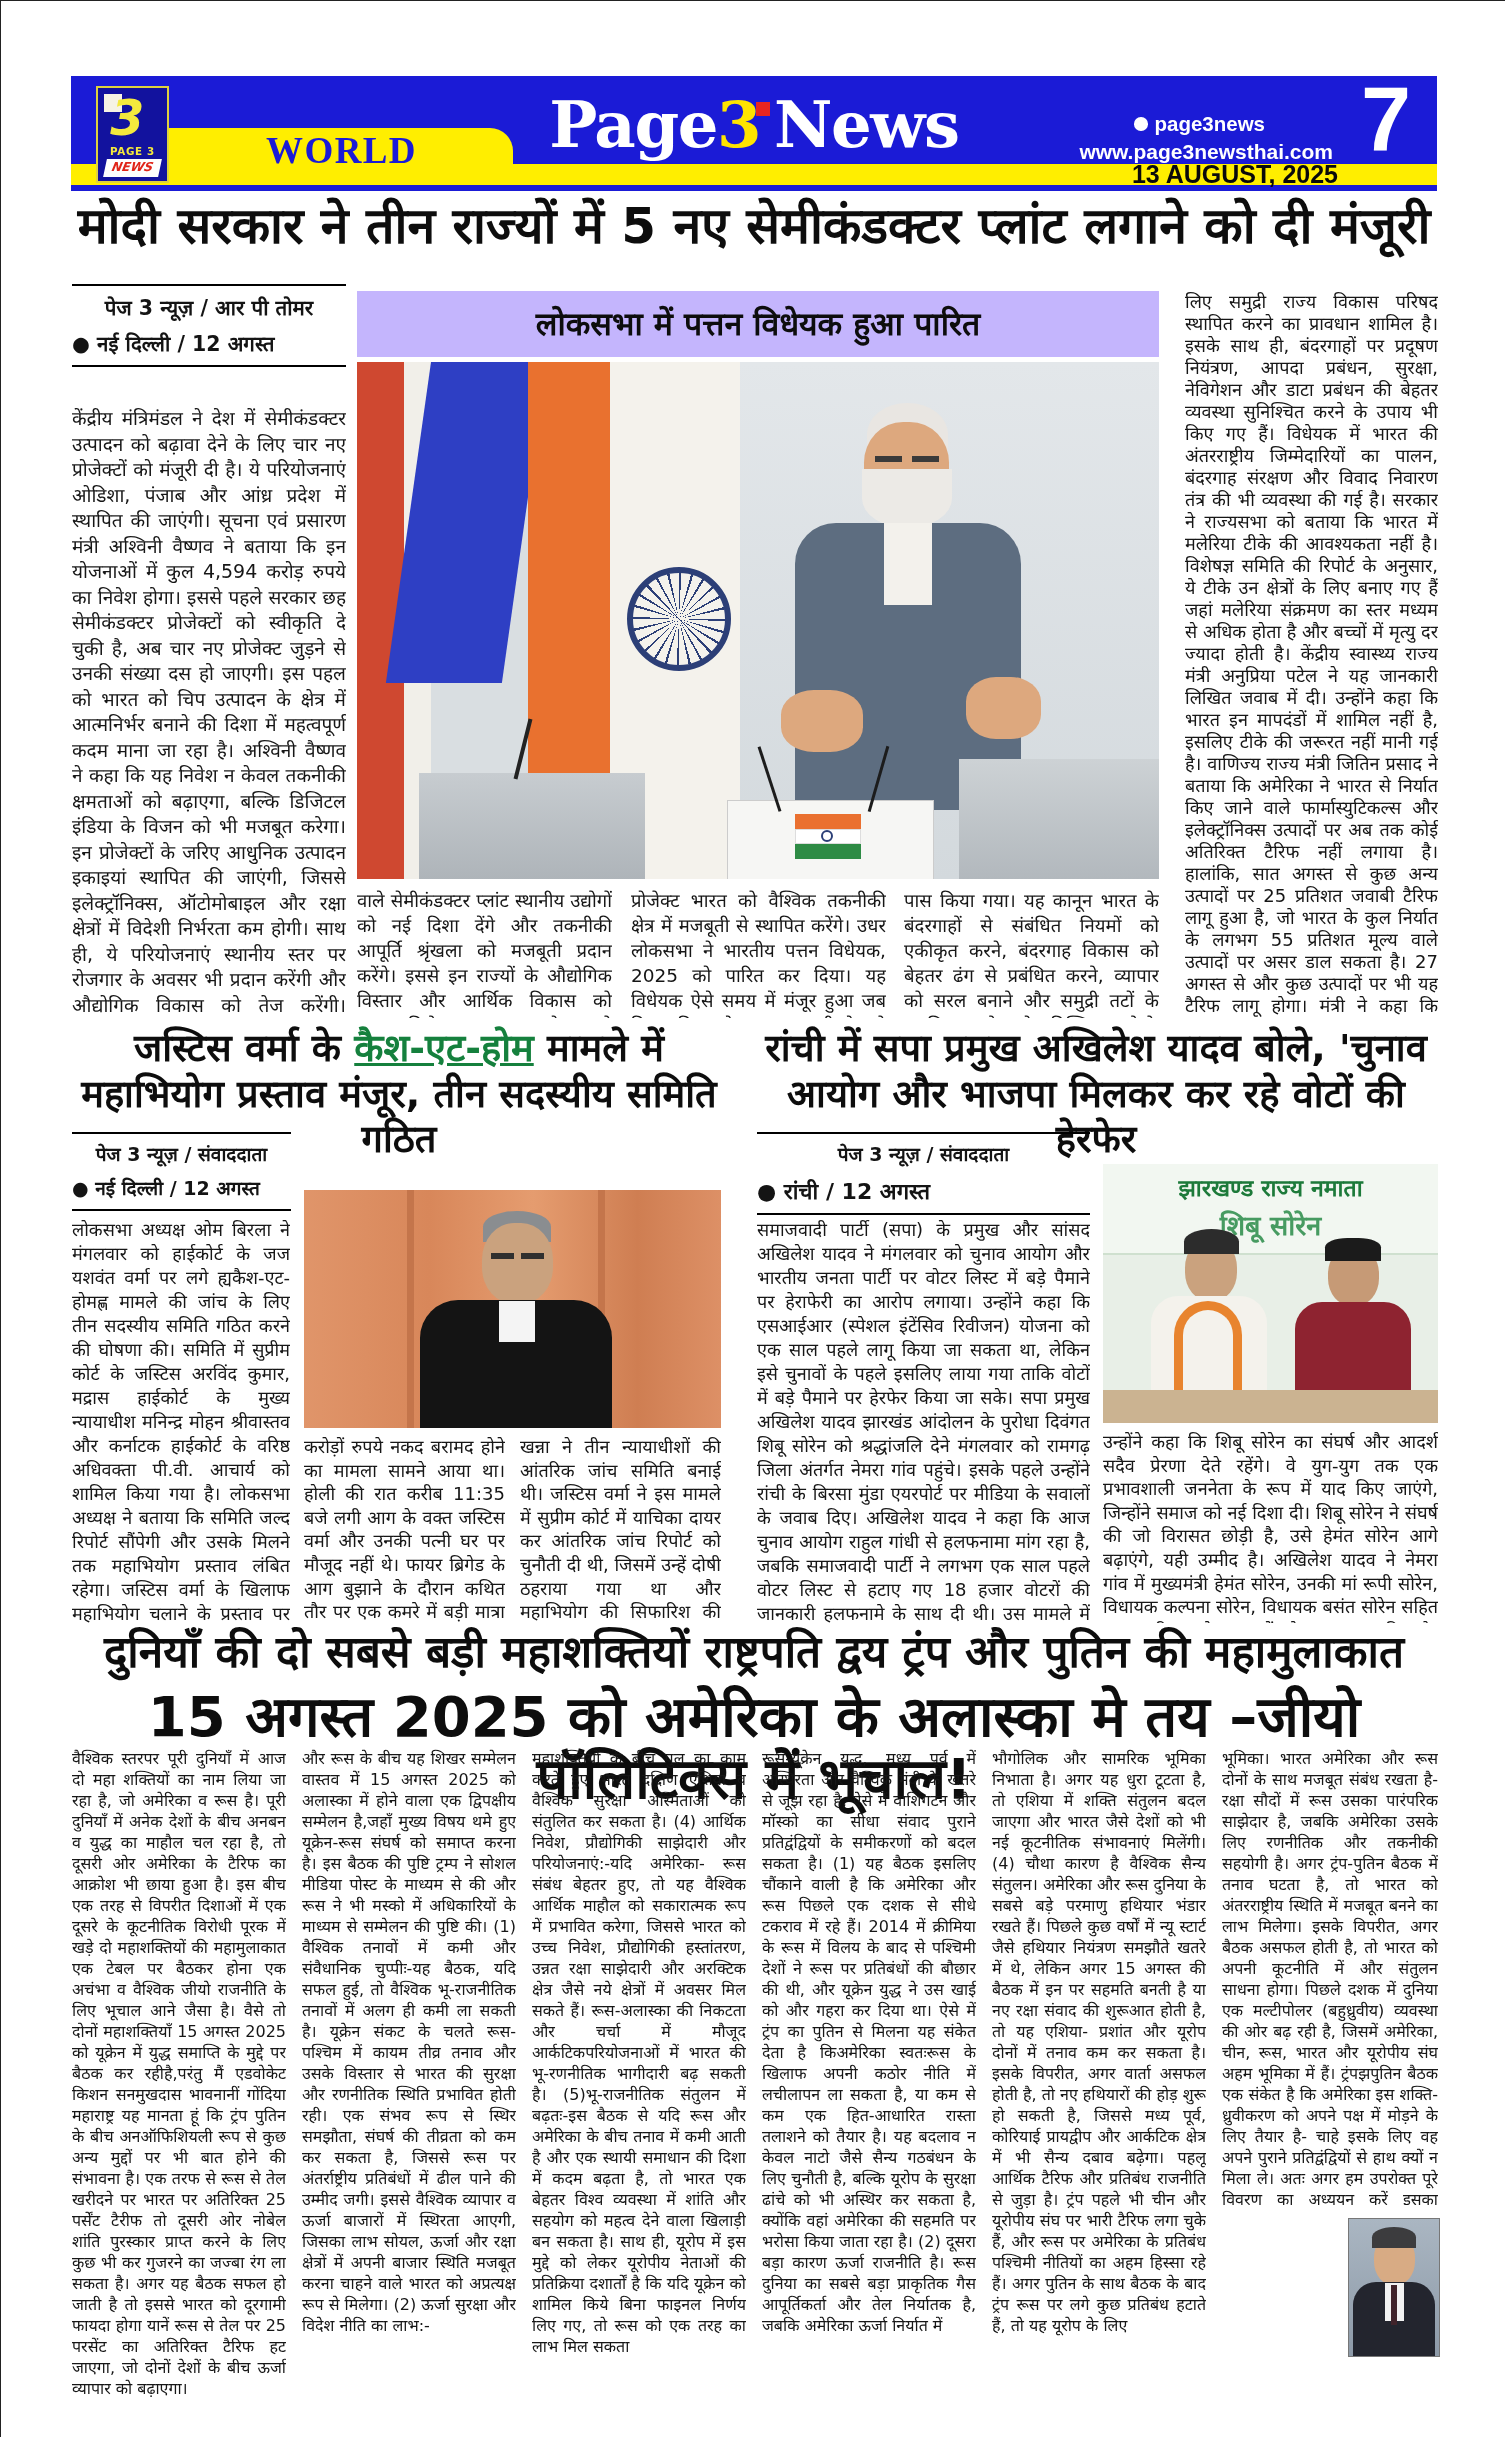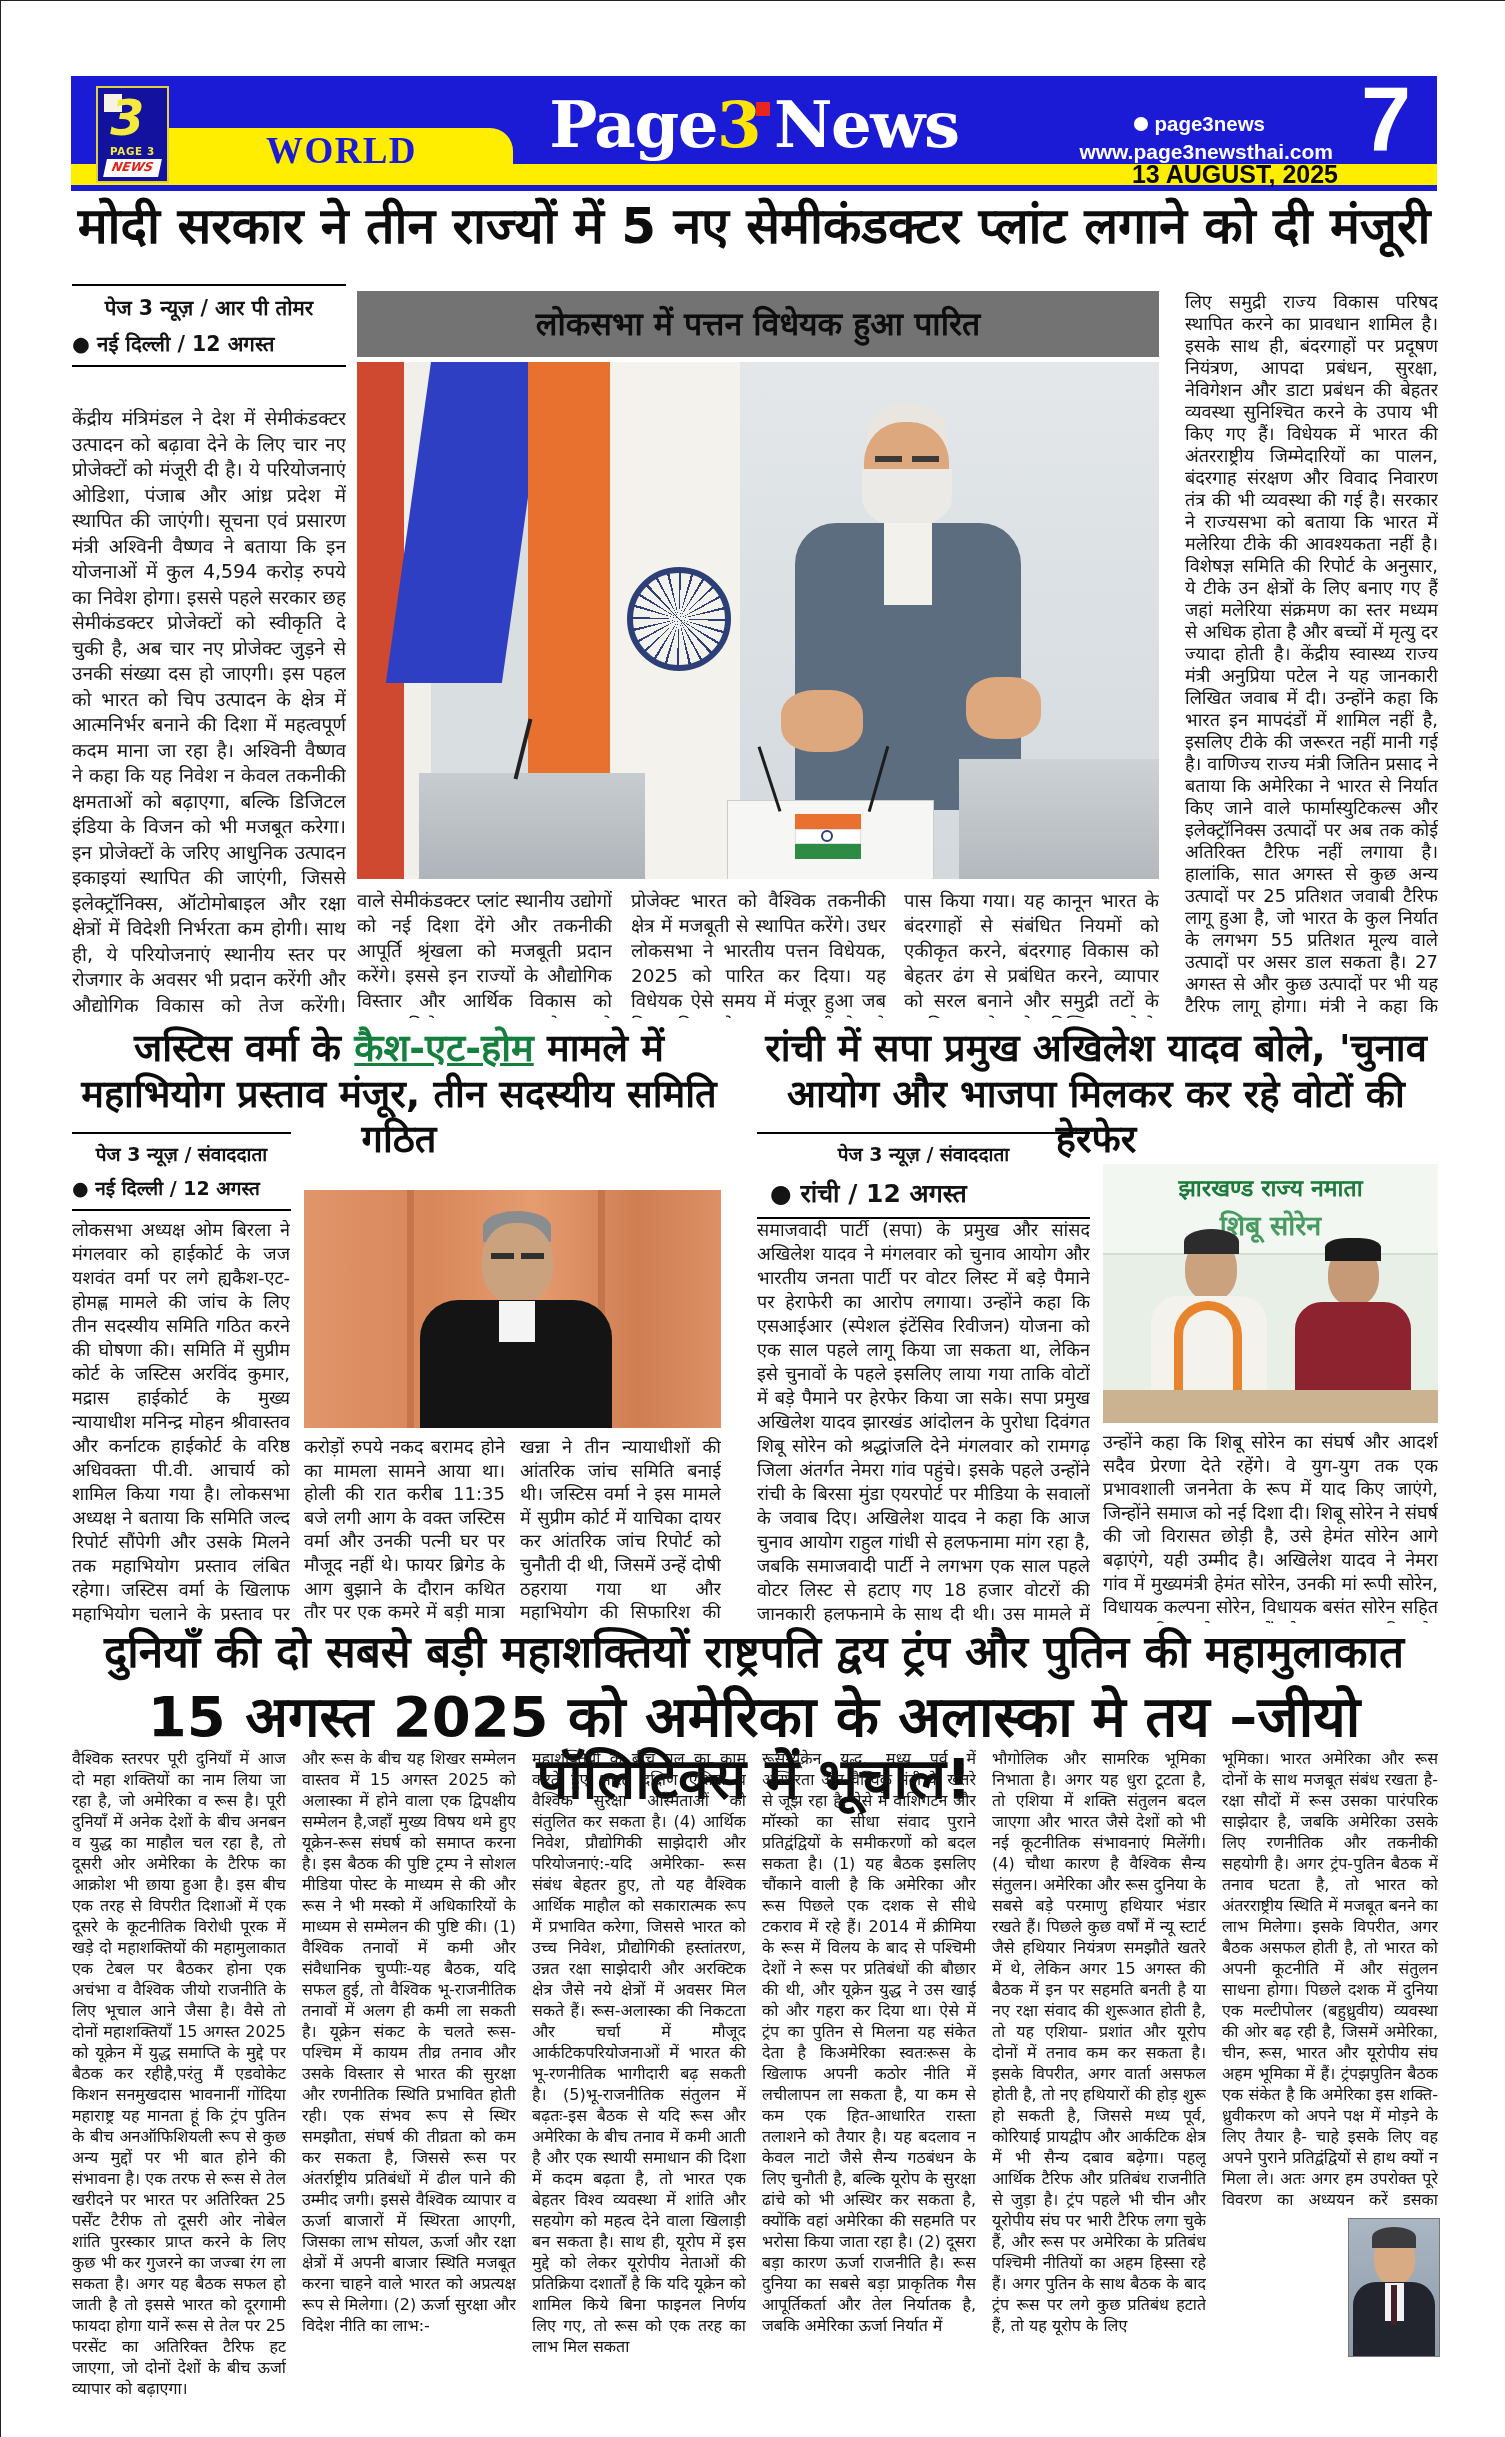--- a/index.html
+++ b/index.html
@@ -30,21 +30,21 @@
   .url{position:absolute;right:104px;top:64px;color:#fff;font-weight:bold;font-size:21px;font-family:"Liberation Sans",sans-serif;}
   .pagenum{position:absolute;right:26px;top:-8.2px;color:#fff;font-size:90px;font-weight:bold;font-family:"Liberation Sans",sans-serif;}
   .datetxt{position:absolute;left:0;right:99px;top:0;height:20.5px;line-height:20.5px;text-align:right;
     font-family:"Liberation Sans",sans-serif;font-weight:bold;font-size:25px;color:#0a0a0a;}
   
   .headline{font-weight:bold;color:#0d0d0d;text-align:center;}
   .byline{border-top:2.7px solid #000;border-bottom:2.7px solid #000;padding:6.8px 0 8.2px 0;box-sizing:border-box;}
   .byline .l1{text-align:center;font-weight:bold;font-size:20.5px;}
   .byline .l2{text-align:left;font-weight:bold;font-size:20.5px;margin-top:8.2px;}
   .bodycol{text-align:justify;overflow:hidden;color:#161616;}
-  .capbox{background:#737373;text-align:center;font-weight:bold;color:#0d0d0d;overflow:hidden;}
+  .capbox{background:#c4b5fd;text-align:center;font-weight:bold;color:#0d0d0d;overflow:hidden;}
   .photo{position:absolute;overflow:hidden;}
   .red{color:#15803d;text-decoration:underline;}
   
   .chakra{position:absolute;border-radius:50%;border:6.2px solid #2c3f77;
     background:repeating-conic-gradient(#2c3f77 0deg 3deg,rgba(0,0,0,0) 3deg 15deg),#f4f2ec;}
   .sig{font-weight:bold;font-size:20px;line-height:27px;text-align:right;}
 </style>
 </head>
 <body>
 
@@ -151,21 +151,21 @@
     </div>
   </div>
 
   <div class="abs bodycol" style="left:303px;top:1434px;width:201px;height:188px;font-size:18px;line-height:23.6px;">करोड़ों रुपये नकद बरामद होने का मामला सामने आया था। होली की रात करीब 11:35 बजे लगी आग के वक्त जस्टिस वर्मा और उनकी पत्नी घर पर मौजूद नहीं थे। फायर ब्रिगेड के आग बुझाने के दौरान कथित तौर पर एक कमरे में बड़ी मात्रा में नोटों की गड्डियां मिलीं। इसके बाद तत्कालीन सीजेआई संजीव</div>
   <div class="abs bodycol" style="left:519px;top:1434px;width:201px;height:188px;font-size:18px;line-height:23.6px;">खन्ना ने तीन न्यायाधीशों की आंतरिक जांच समिति बनाई थी। जस्टिस वर्मा ने इस मामले में सुप्रीम कोर्ट में याचिका दायर कर आंतरिक जांच रिपोर्ट को चुनौती दी थी, जिसमें उन्हें दोषी ठहराया गया था और महाभियोग की सिफारिश की गई थी। लेकिन 7 अगस्त को सुप्रीम कोर्ट ने उनकी याचिका खारिज कर दी।</div>
 
   <div class="abs headline" style="left:753px;top:1025px;width:684px;font-size:38px;line-height:1.2;">रांची में सपा प्रमुख अखिलेश यादव बोले, 'चुनाव आयोग और भाजपा मिलकर कर रहे वोटों की हेरफेर</div>
 
   <div class="abs byline" style="left:756px;top:1131px;width:333px;">
     <div class="l1" style="font-size:19px;">पेज 3 न्यूज़ / संवाददाता</div>
-    <div class="l2" style="font-size:25px;margin-left:13px;">● रांची / 12 अगस्त</div>
+    <div class="l2" style="font-size:22px;">● रांची / 12 अगस्त</div>
   </div>
 
   <div class="photo" style="left:1102px;top:1163px;width:335px;height:259px;background:#e8efe7;">
     <div class="abs" style="left:0;top:0;width:100%;height:89px;background:#f2f7f1;border-bottom:2.7px solid #cfe0cf;">
       <div class="abs" style="left:0;top:6.8px;width:100%;text-align:center;font-weight:bold;font-size:23px;color:#1d7a3a;">झारखण्ड राज्य नमाता</div>
       <div class="abs" style="left:0;top:42px;width:100%;text-align:center;font-weight:bold;font-size:27px;color:#2a8c49;opacity:.85;">शिबू सोरेन</div>
     </div>
     <div class="abs" style="left:48px;top:75px;width:116px;height:183px;">
       <div class="abs" style="left:34px;top:0;width:52px;height:62px;background:#caa27e;border-radius:46%;"></div>
       <div class="abs" style="left:33px;top:-9.6px;width:55px;height:25px;background:#2c2c2c;border-radius:50% 50% 0 0;"></div>

